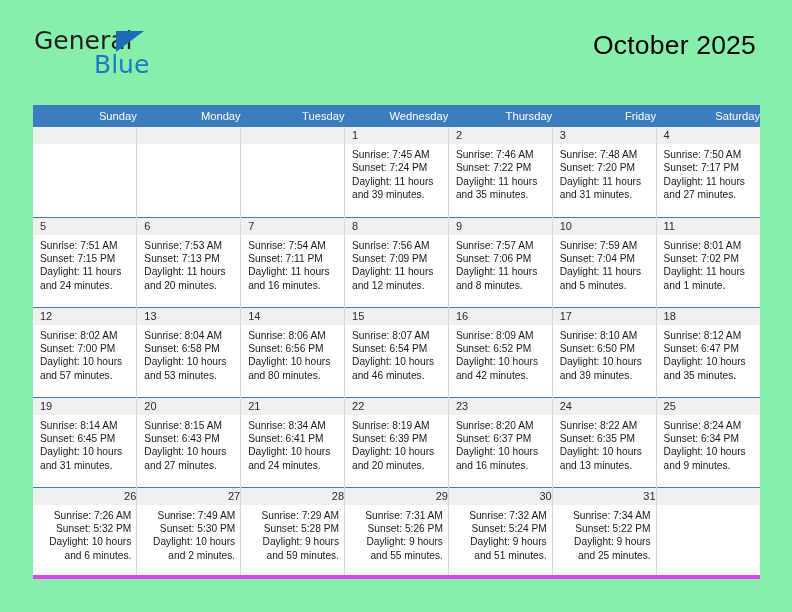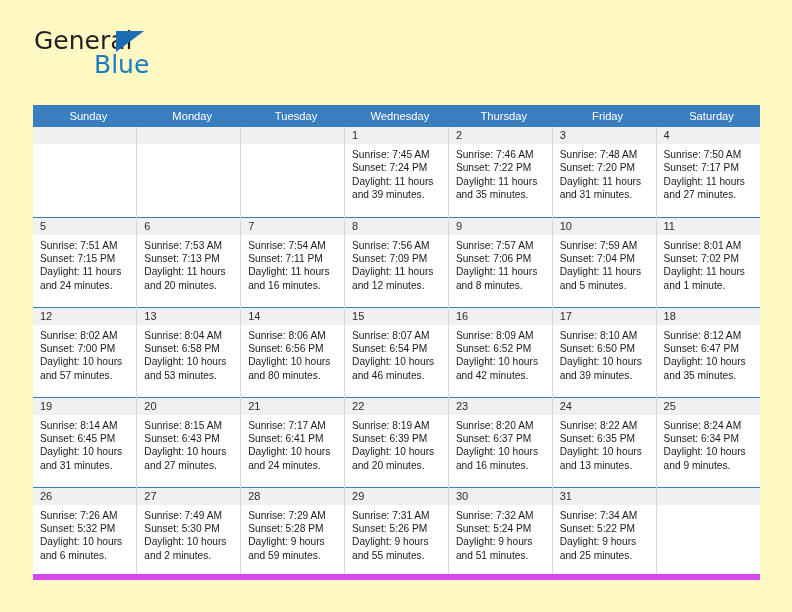--- a/index.html
+++ b/index.html
@@ -6,21 +6,21 @@
   html, body {
     margin: 0; padding: 0;
     width: 792px; height: 612px;
     background: #ffffff;
     font-family: "Liberation Sans", sans-serif;
     color: #000000;
   }
   #page {
     position: relative;
     width: 792px; height: 612px;
-    background: #fef9c3;
+    background: #86efac;
     overflow: hidden;
   }
 
   
   .header {
     position: absolute;
     left: 0; top: 0;
     width: 792px; height: 100px;
     display: flex;
     align-items: flex-start;
@@ -86,36 +86,36 @@
   table.cal {
     width: 727px;
     border-collapse: collapse;
     table-layout: fixed;
   }
   table.cal th {
     background: #3a7ebf;
     color: #ffffff;
     font-size: 11.2px;
     font-weight: normal;
-    text-align: center;
+    text-align: right;
     padding: 5px 0 5px 7px;
     height: 21px;
     border: none;
   }
   table.cal td {
     vertical-align: top;
     padding: 0;
     border-top: 1px solid #3a7ebf;
     border-right: 1px solid #d8d8d8;
     height: 90px;
     background: #ffffff;
   }
   table.cal td:last-child { border-right: none; }
   table.cal tr.week-row:first-child td { border-top: none; }
-  table.cal tr.week-row.last td { border-bottom: 6px solid #d946ef; }
+  table.cal tr.week-row.last td { border-bottom: 4px solid #d946ef; text-align: right; }
 
   .daynum {
     display: block;
     background: #f0f0f0;
     height: 17px;
     line-height: 17px;
     font-size: 11px;
     color: #2b2b2b;
     padding-left: 7px;
   }
@@ -133,20 +133,21 @@
 
 <div id="page">
 
   <div class="header">
     <div class="brand">
       <span class="brand-general">General</span>
       <span class="brand-triangle"></span>
       <span class="brand-blue">Blue</span>
     </div>
     <div class="titles">
+      <div class="cal-title">October 2025</div>
     </div>
   </div>
 
   <div class="calendar">
     <table class="cal">
       <thead>
         <tr id="weekday-row">
             <th>Sunday</th>
             <th>Monday</th>
             <th>Tuesday</th>
@@ -349,21 +350,21 @@
               <div class="cell-body">
                 <div>Sunrise: 8:15 AM</div>
                 <div>Sunset: 6:43 PM</div>
                 <div>Daylight: 10 hours</div>
                 <div>and 27 minutes.</div>
               </div>
             </td>
             <td>
               <span class="daynum">21</span>
               <div class="cell-body">
-                <div>Sunrise: 7:17 AM</div>
+                <div>Sunrise: 8:34 AM</div>
                 <div>Sunset: 6:41 PM</div>
                 <div>Daylight: 10 hours</div>
                 <div>and 24 minutes.</div>
               </div>
             </td>
             <td>
               <span class="daynum">22</span>
               <div class="cell-body">
                 <div>Sunrise: 8:19 AM</div>
                 <div>Sunset: 6:39 PM</div>

